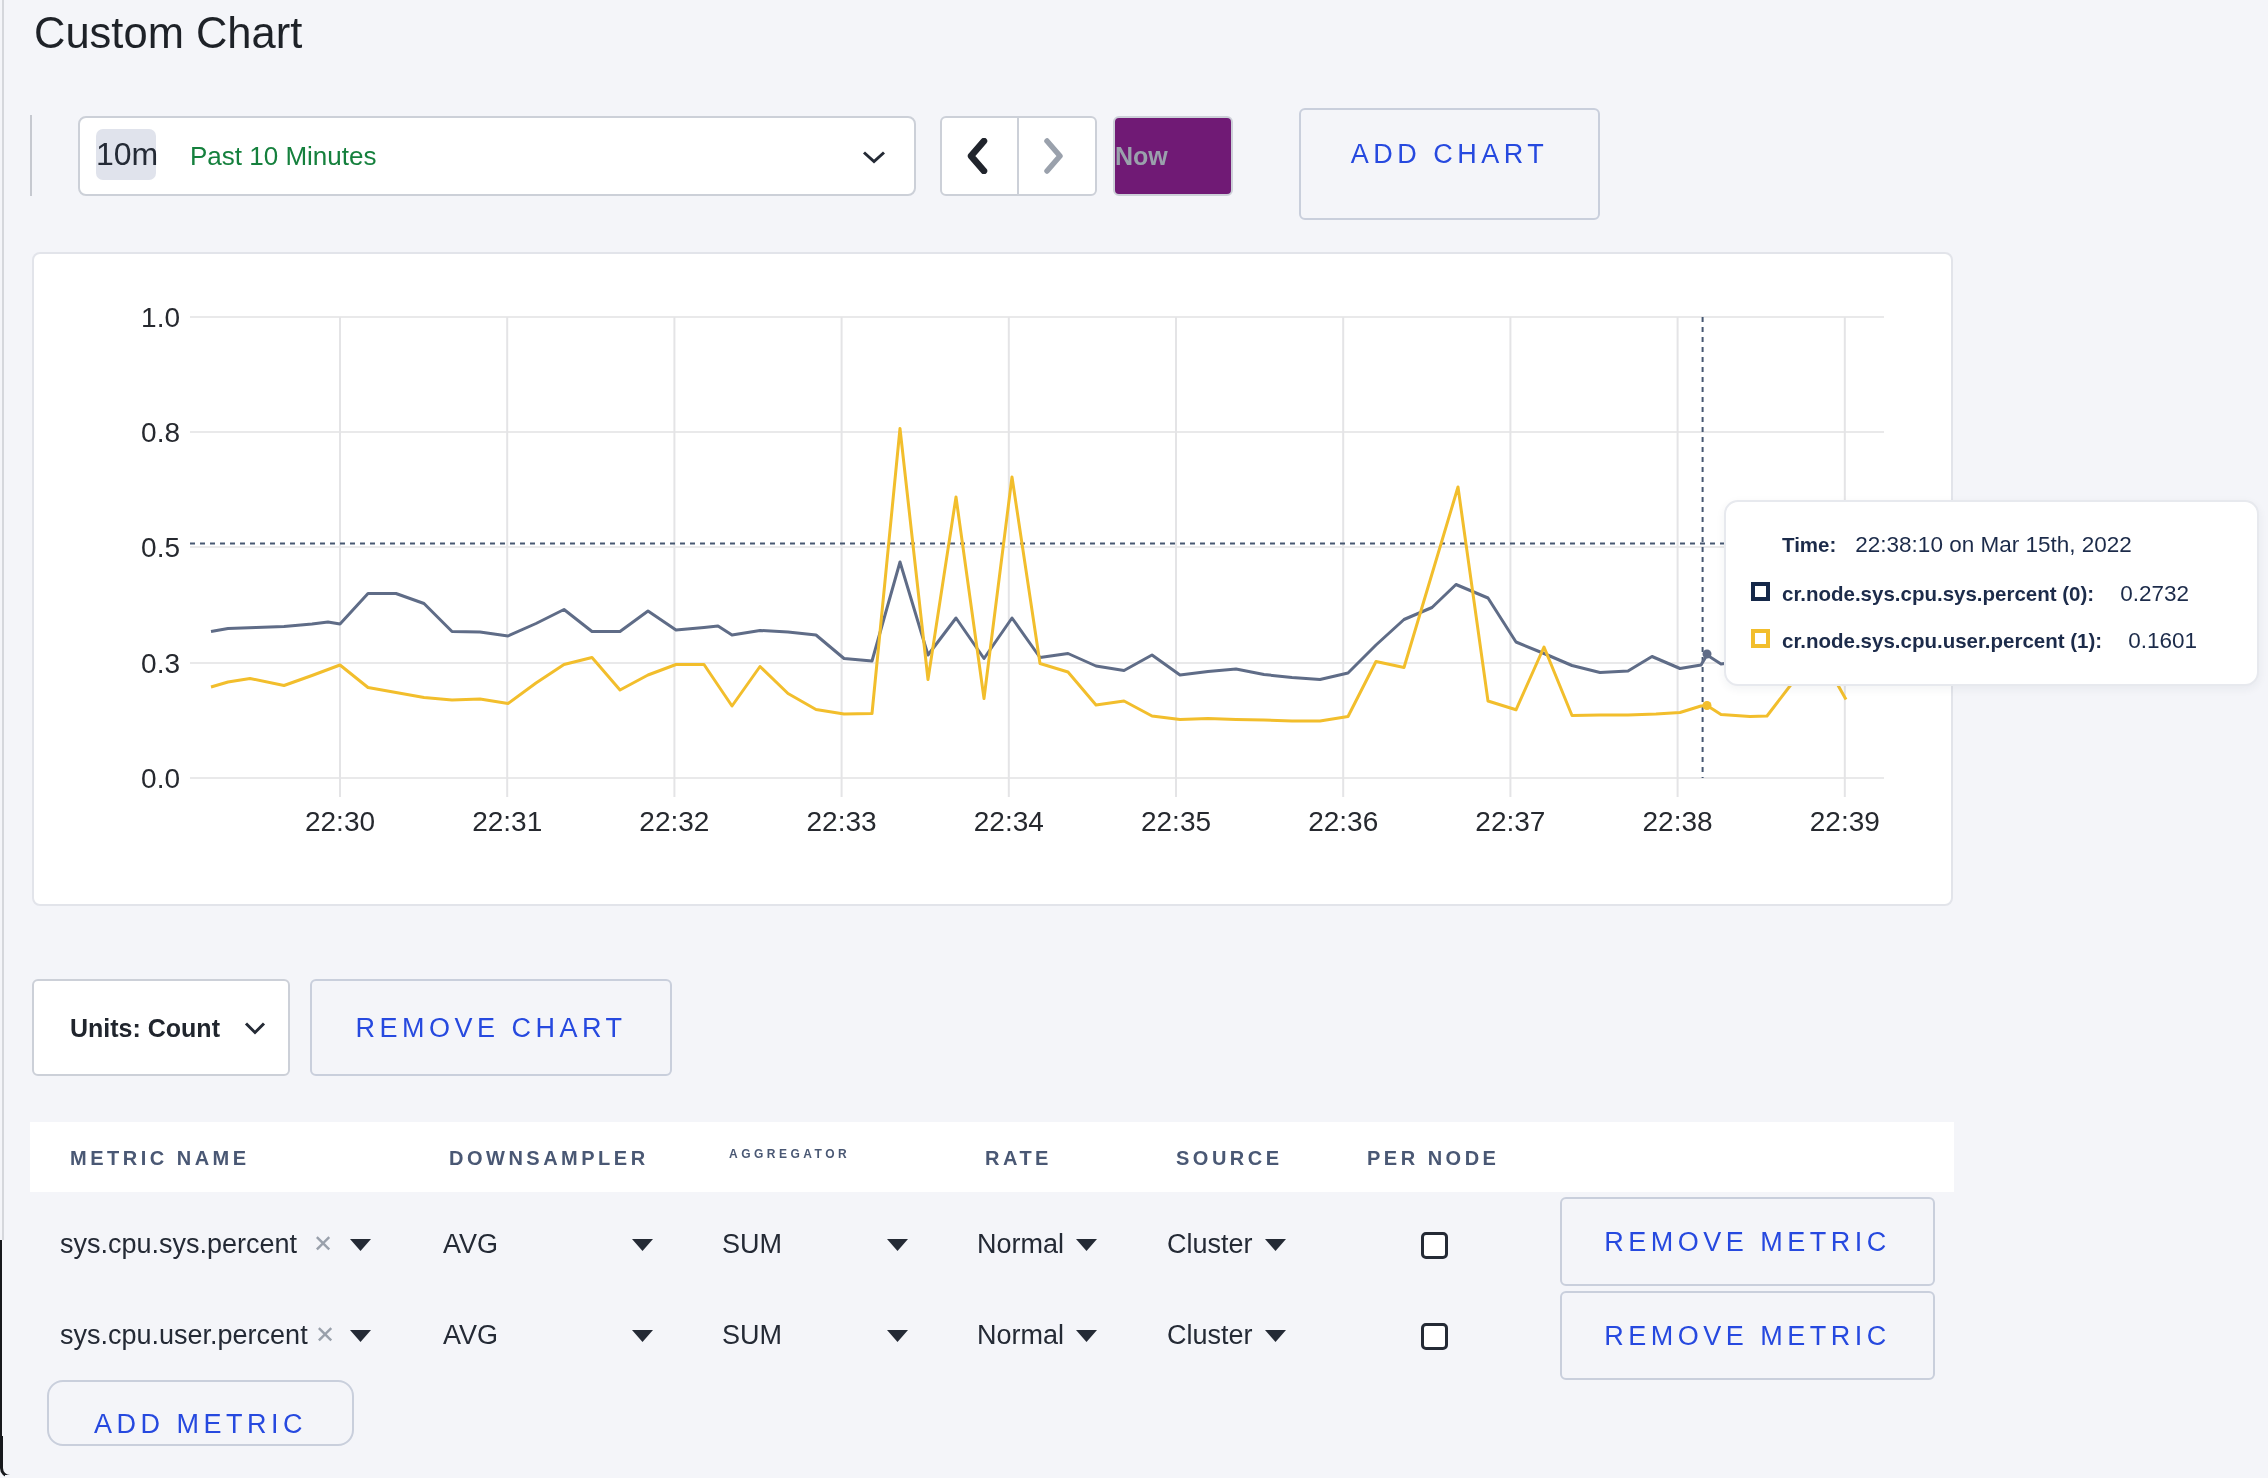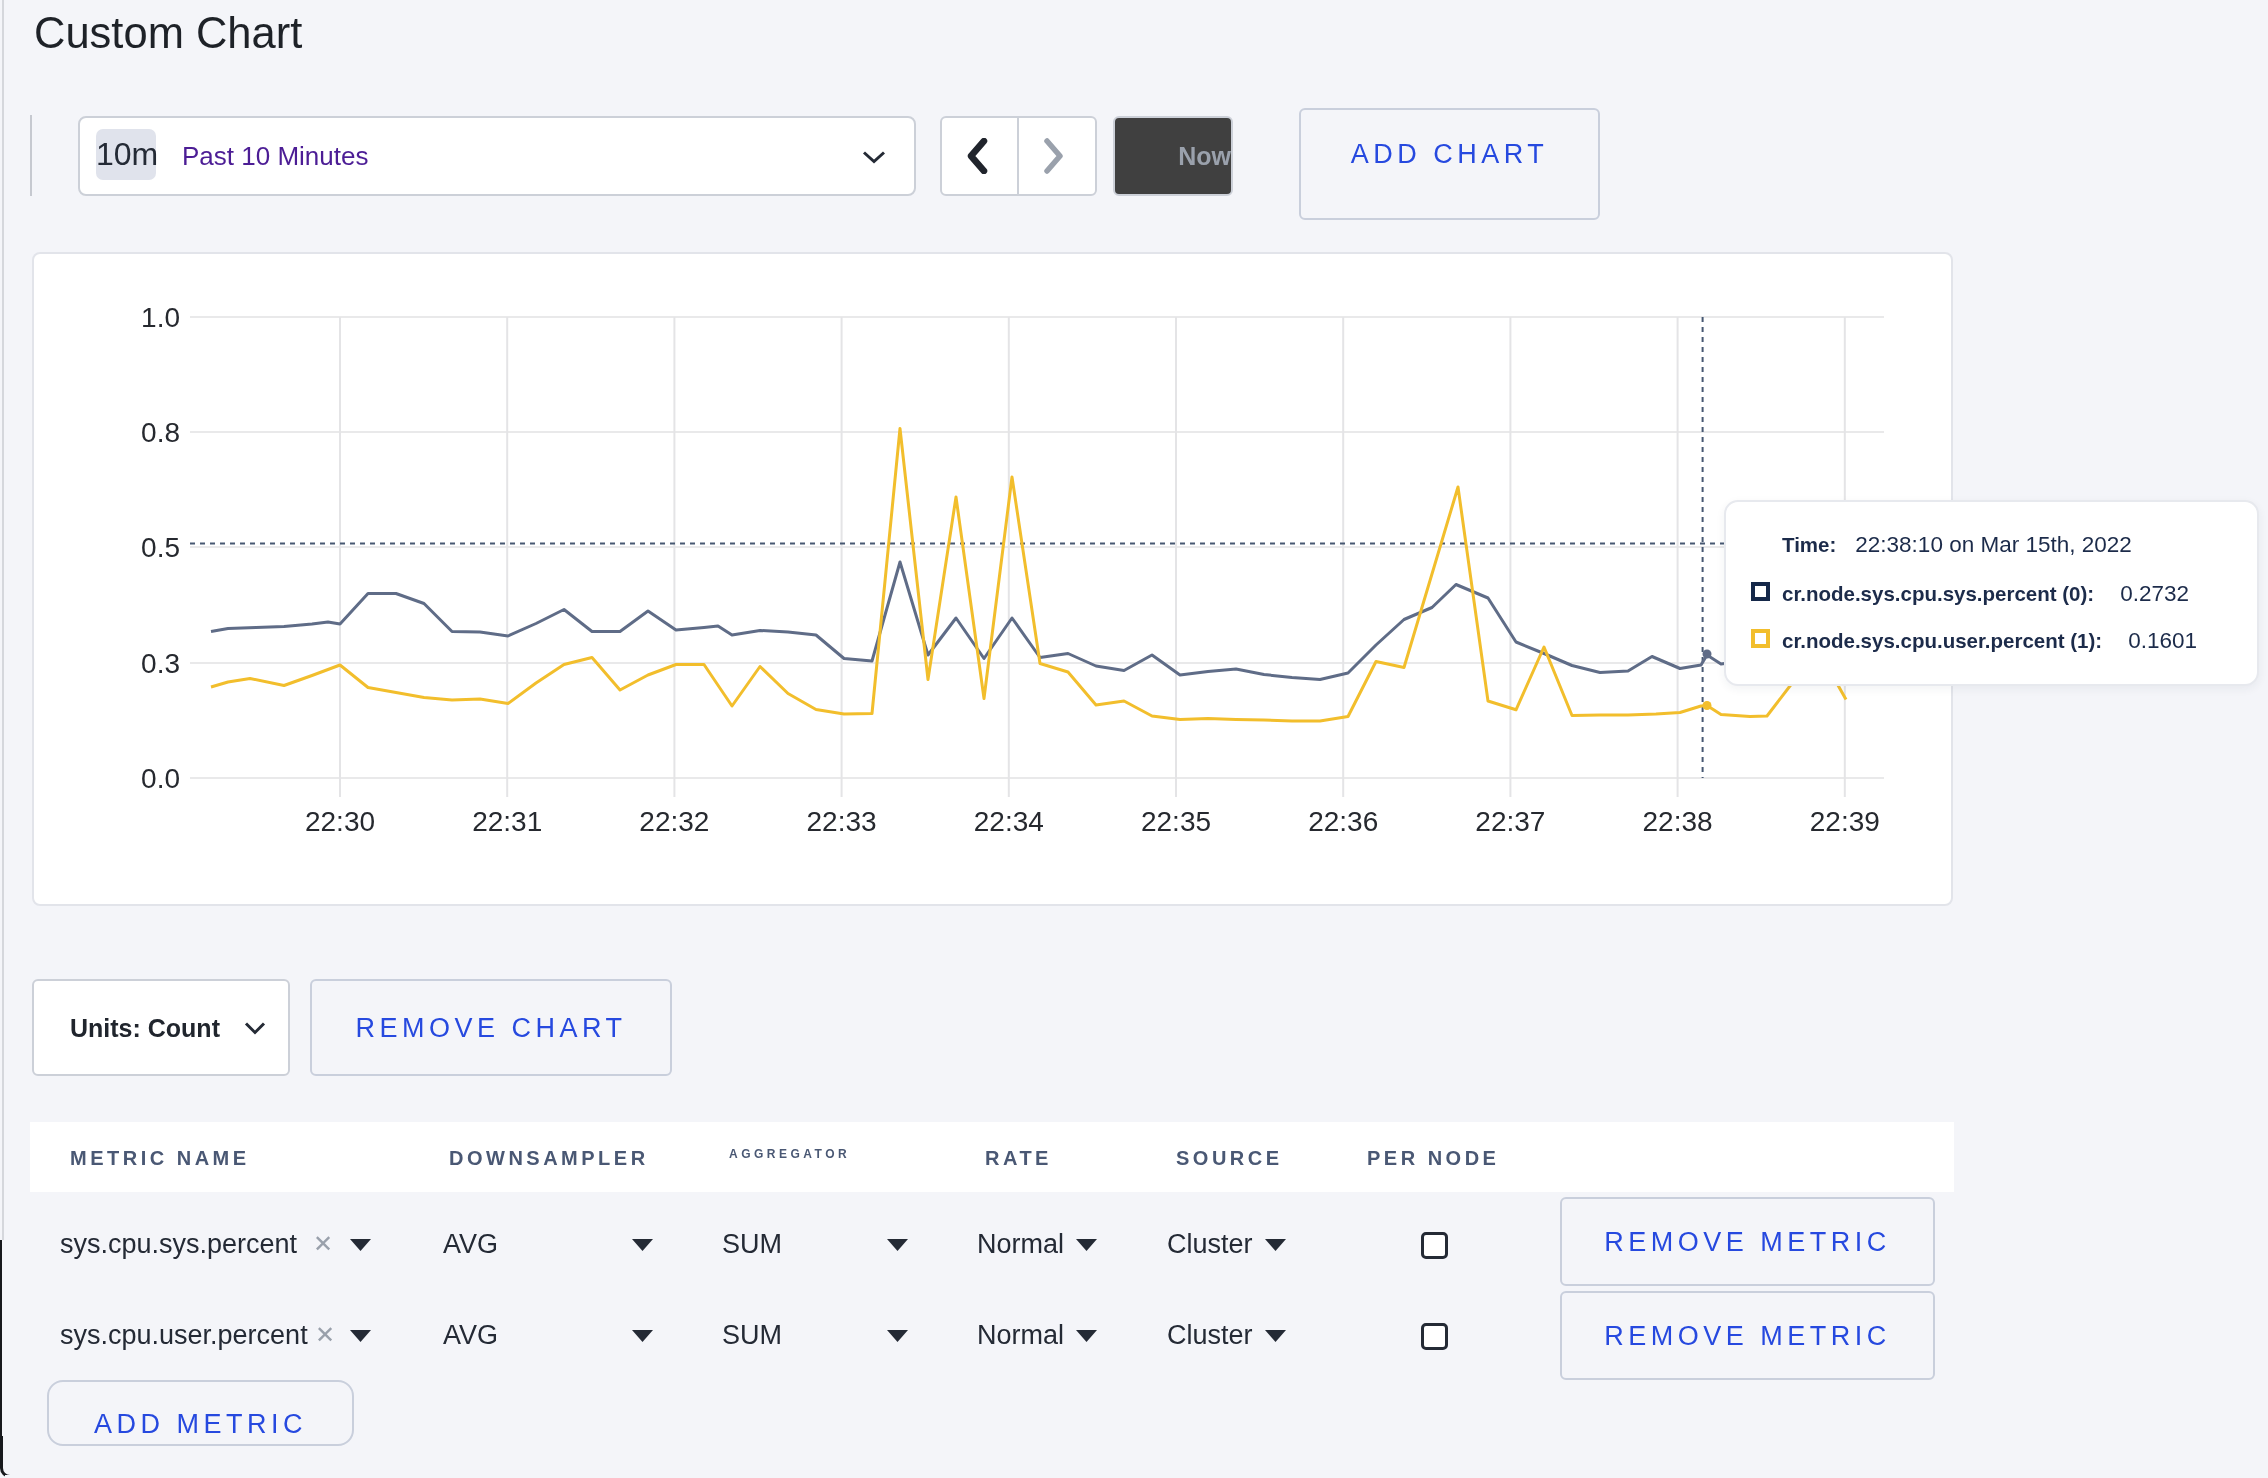--- a/index.html
+++ b/index.html
@@ -8,35 +8,35 @@
 <div class="abs" style="left:34px;top:9px;font-size:43.5px;color:#1e2228;">Custom Chart</div>
 
 <div class="abs" style="left:2px;top:0;width:2px;height:1240px;background:#d5d7dc;"></div>
 <div class="abs" style="left:0;top:1240px;width:2px;height:200px;background:#17191d;"></div>
 <div class="abs" style="left:0;top:1436px;width:10px;height:42px;border-left:3px solid #17191d;border-bottom:3px solid #17191d;border-bottom-left-radius:12px;"></div>
 <div class="abs" style="left:5px;top:1475px;width:5px;height:3px;background:#f4f5f9;"></div>
 
 <div class="abs" style="left:30px;top:115px;width:2px;height:81px;background:#c6c9d0;"></div>
 <div class="abs" style="left:78px;top:116px;width:838px;height:80px;background:#fff;border:2px solid #ccd0d8;border-radius:8px;"></div>
 <div class="abs" style="left:96px;top:129px;width:60px;height:51px;background:#e0e3ec;border-radius:7px;font-size:32px;font-weight:normal;color:#242a35;text-align:center;line-height:51px;">10m</div>
-<div class="abs" style="left:182px;top:141px;font-size:26px;color:#4c1d95;">Past 10 Minutes</div>
+<div class="abs" style="left:190px;top:141px;font-size:26px;color:#15803d;">Past 10 Minutes</div>
 <svg class="abs" style="left:862px;top:150px;" width="24" height="14">
     <path d="M2 2.5 L12 11.5 L22 2.5" fill="none" stroke="#242a35" stroke-width="3"></path>
   </svg>
 
 <div class="abs" style="left:940px;top:116px;width:157px;height:80px;background:#fff;border:2px solid #ccd0d8;border-radius:6px;"></div>
 <div class="abs" style="left:1017px;top:117px;width:2px;height:78px;background:#ccd0d8;"></div>
 <svg class="abs" style="left:966px;top:138px;" width="22" height="36">
     <path d="M18 3 L5 18 L18 33" fill="none" stroke="#20242c" stroke-width="6.5" stroke-linecap="round" stroke-linejoin="round"></path>
   </svg>
 <svg class="abs" style="left:1043px;top:138px;" width="22" height="36">
     <path d="M4 3 L17 18 L4 33" fill="none" stroke="#9aa1ac" stroke-width="5.5" stroke-linecap="round" stroke-linejoin="round"></path>
   </svg>
 
-<div class="abs" style="left:1113px;top:116px;width:120px;height:80px;background:#404040;border:2px solid #ccd0d8;border-radius:6px;color:#9aa1ac;font-size:25px;font-weight:600;text-align:right;line-height:76px;">Now</div>
+<div class="abs" style="left:1113px;top:116px;width:120px;height:80px;background:#701a75;border:2px solid #ccd0d8;border-radius:6px;color:#9aa1ac;font-size:25px;font-weight:600;text-align:left;line-height:76px;">Now</div>
 
 <div class="abs btnblue" style="left:1299px;top:108px;width:301px;height:112px;border:2px solid #c9cfdc;border-radius:6px;text-align:center;line-height:88px;">ADD CHART</div>
 
 <div class="abs" style="left:32px;top:252px;width:1921px;height:654px;background:#fff;border:2px solid #e2e4ea;border-radius:8px;"></div>
 <div class="abs" style="left:32px;top:252px;width:1921px;height:774px;">
     <svg width="1921" height="654" viewBox="0 0 1921 654" style="position:absolute;left:0;top:0">
 <line x1="158" y1="65" x2="1852" y2="65" stroke="#e9e9ea" stroke-width="2"></line>
 <line x1="158" y1="180" x2="1852" y2="180" stroke="#e9e9ea" stroke-width="2"></line>
 <line x1="158" y1="295" x2="1852" y2="295" stroke="#e9e9ea" stroke-width="2"></line>
 <line x1="158" y1="411" x2="1852" y2="411" stroke="#e9e9ea" stroke-width="2"></line>

